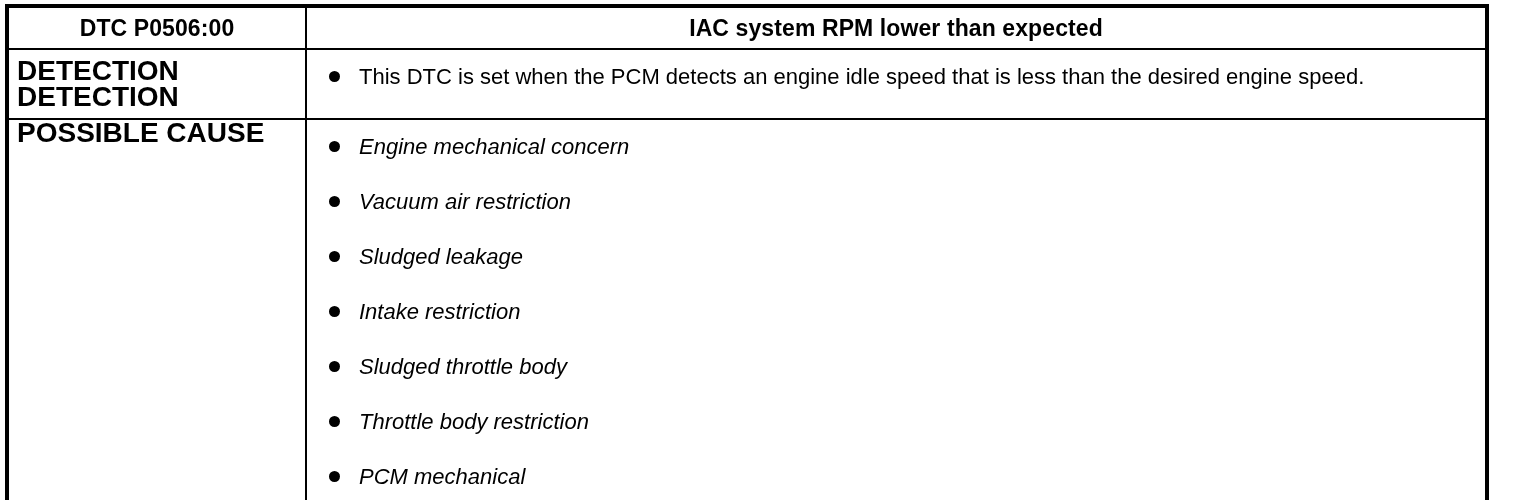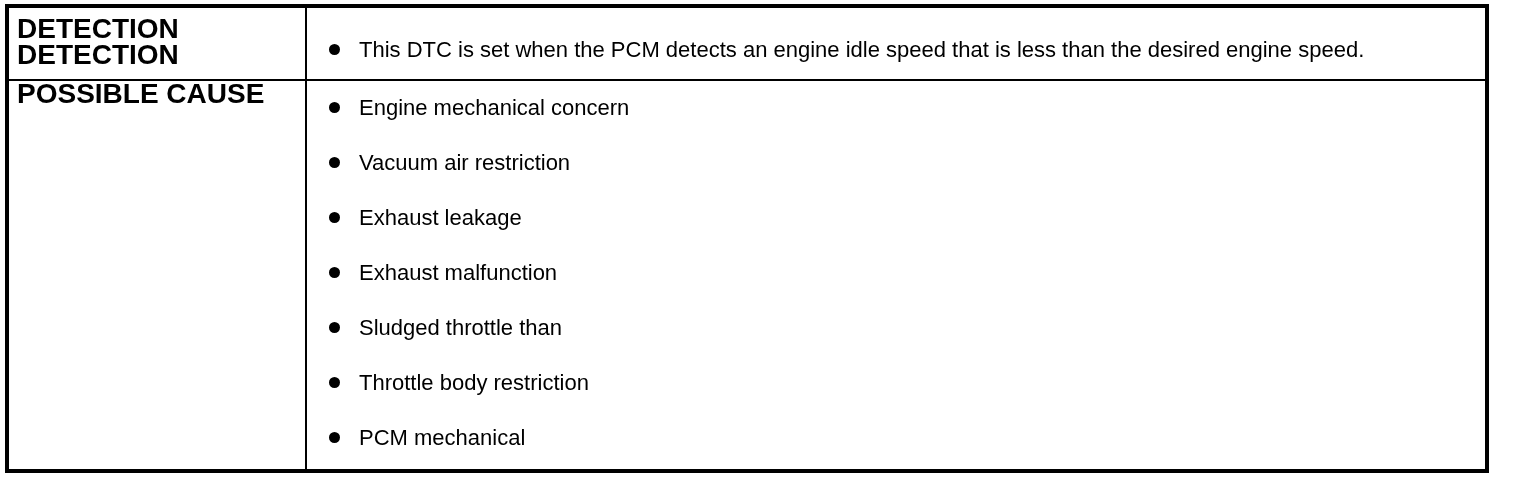--- a/index.html
+++ b/index.html
@@ -112,46 +112,59 @@
     position: relative;
     top: -2px;
   }
   .bullet-text {
     font-size: 22px;
     line-height: 30px;
   }
 
   
   .detect-inner {
-    padding: 27px 20px 14px 22px;
+    padding: 12px 20px 14px 22px;
     box-sizing: border-box;
   }
   .detect-inner .bullet-text {
     max-width: 1112px;
   }
 
   
   .cause-inner {
     padding: 12px 20px 16px 22px;
     box-sizing: border-box;
   }
   .cause-inner .bullet-row {
     margin-bottom: 25px;
+    font-style: italic;
   }
   .cause-inner .bullet-row:last-child {
     margin-bottom: 0;
   }
 </style>
 </head>
 <body>
 
 <div class="page">
   <div class="dtc-table">
     <table>
       <tbody>
+        <tr class="row-header">
+          <td class="col-label">
+            <div class="cell-inner">
+              <span class="hdr-text">DTC P0506:00</span>
+            </div>
+          </td>
+          <td>
+            <div class="cell-inner">
+              <span class="hdr-text">IAC system RPM lower than expected</span>
+            </div>
+          </td>
+        </tr>
 
         <tr class="row-detection">
           <td class="col-label">
             <div class="label-cell-inner">
               <div class="label-text">
                 <div>DETECTION</div>
                 <div>DETECTION</div>
               </div>
             </div>
           </td>
@@ -179,29 +192,29 @@
                 <li class="bullet-row">
                   <span class="bullet-mark"><span class="dot"></span></span>
                   <span class="bullet-text">Engine mechanical concern</span>
                 </li>
                 <li class="bullet-row">
                   <span class="bullet-mark"><span class="dot"></span></span>
                   <span class="bullet-text">Vacuum air restriction</span>
                 </li>
                 <li class="bullet-row">
                   <span class="bullet-mark"><span class="dot"></span></span>
-                  <span class="bullet-text">Exhaust leakage</span>
-                </li>
-                <li class="bullet-row">
-                  <span class="bullet-mark"><span class="dot"></span></span>
-                  <span class="bullet-text">Exhaust malfunction</span>
-                </li>
-                <li class="bullet-row">
-                  <span class="bullet-mark"><span class="dot"></span></span>
-                  <span class="bullet-text">Sludged throttle than</span>
+                  <span class="bullet-text">Sludged leakage</span>
+                </li>
+                <li class="bullet-row">
+                  <span class="bullet-mark"><span class="dot"></span></span>
+                  <span class="bullet-text">Intake restriction</span>
+                </li>
+                <li class="bullet-row">
+                  <span class="bullet-mark"><span class="dot"></span></span>
+                  <span class="bullet-text">Sludged throttle body</span>
                 </li>
                 <li class="bullet-row">
                   <span class="bullet-mark"><span class="dot"></span></span>
                   <span class="bullet-text">Throttle body restriction</span>
                 </li>
                 <li class="bullet-row">
                   <span class="bullet-mark"><span class="dot"></span></span>
                   <span class="bullet-text">PCM mechanical</span>
                 </li>
               </ul>

